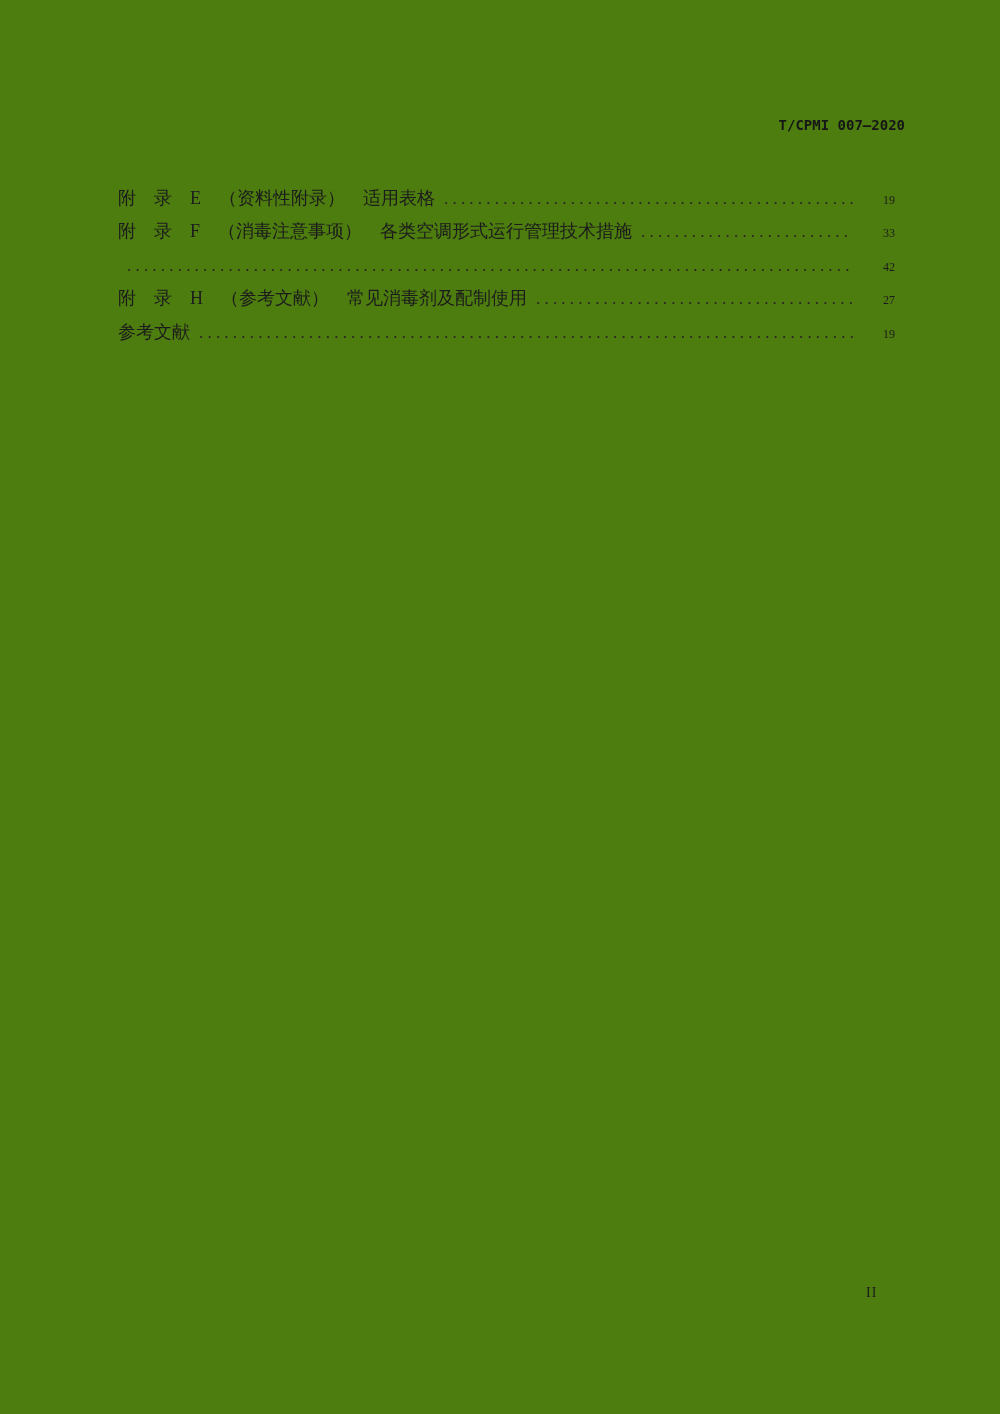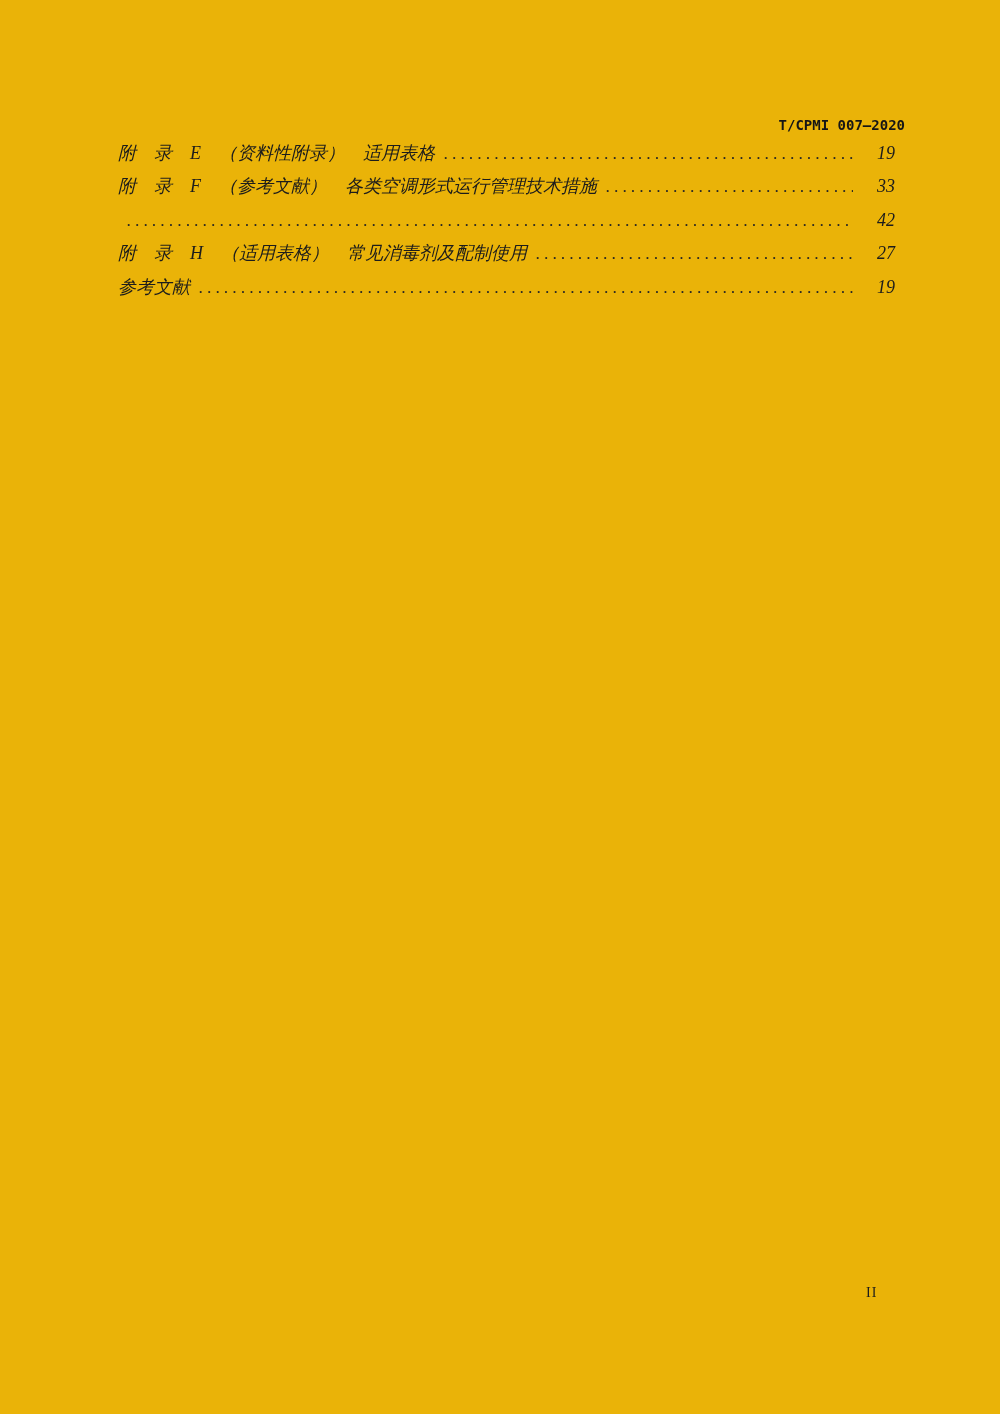--- a/index.html
+++ b/index.html
@@ -4,42 +4,41 @@
 <style>
   html, body {
     margin: 0;
     padding: 0;
     background: #ffffff;
   }
   .page {
     position: relative;
     width: 1000px;
     height: 1414px;
-    background: #eab308;
+    background: #4d7c0f;
     font-family: "Liberation Serif", "DejaVu Serif", serif;
     color: #1f1f1f;
     overflow: hidden;
   }
   .doc-header {
     position: absolute;
     top: 117px;
     right: 95px;
     font-family: "DejaVu Sans Mono", "Liberation Mono", monospace;
     font-weight: 700;
     font-size: 14px;
     letter-spacing: 0px;
     color: #161616;
     white-space: pre;
   }
   .toc {
     position: absolute;
     top: 137px;
     left: 118px;
     right: 105px;
-    font-style: italic;
   }
   .toc-row {
     display: flex;
     align-items: baseline;
     height: 33.4px;
     font-size: 18px;
     line-height: 33.4px;
     color: #1c1c1c;
   }
   .toc-label {
@@ -55,22 +54,23 @@
     letter-spacing: 4.2px;
     color: #262626;
   }
   .toc-dots::after {
     content: "..................................................................................................................................................";
   }
   .toc-page {
     flex: 0 0 auto;
     min-width: 34px;
     text-align: right;
-    font-size: 18px;
+    font-size: 12px;
     color: #1c1c1c;
+    margin-top: 47px;
   }
   .page-footer {
     position: absolute;
     top: 1285px;
     left: 866px;
     font-size: 14px;
     color: #1c1c1c;
     letter-spacing: 1px;
   }
 </style>
@@ -83,32 +83,32 @@
 
   <div class="toc">
 
     <div class="toc-row">
       <span class="toc-label">附　录　E　（资料性附录）　适用表格</span>
       <span class="toc-dots"></span>
       <span class="toc-page">19</span>
     </div>
 
     <div class="toc-row">
-      <span class="toc-label">附　录　F　（参考文献）　各类空调形式运行管理技术措施</span>
+      <span class="toc-label">附　录　F　（消毒注意事项）　各类空调形式运行管理技术措施</span>
       <span class="toc-dots"></span>
       <span class="toc-page">33</span>
     </div>
 
     <div class="toc-row">
       <span class="toc-dots"></span>
       <span class="toc-page">42</span>
     </div>
 
     <div class="toc-row">
-      <span class="toc-label">附　录　H　（适用表格）　常见消毒剂及配制使用</span>
+      <span class="toc-label">附　录　H　（参考文献）　常见消毒剂及配制使用</span>
       <span class="toc-dots"></span>
       <span class="toc-page">27</span>
     </div>
 
     <div class="toc-row">
       <span class="toc-label">参考文献</span>
       <span class="toc-dots"></span>
       <span class="toc-page">19</span>
     </div>
 

